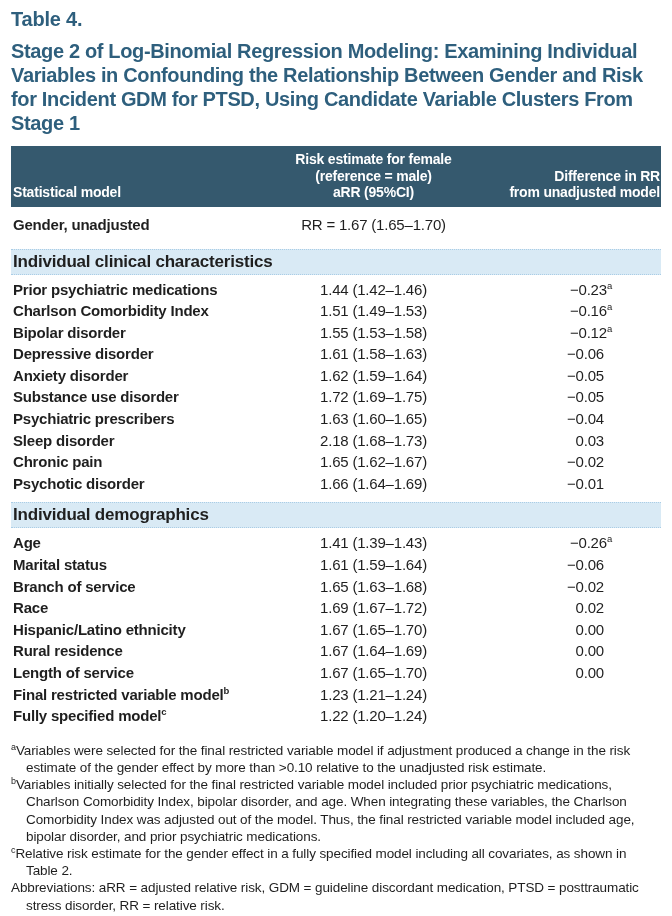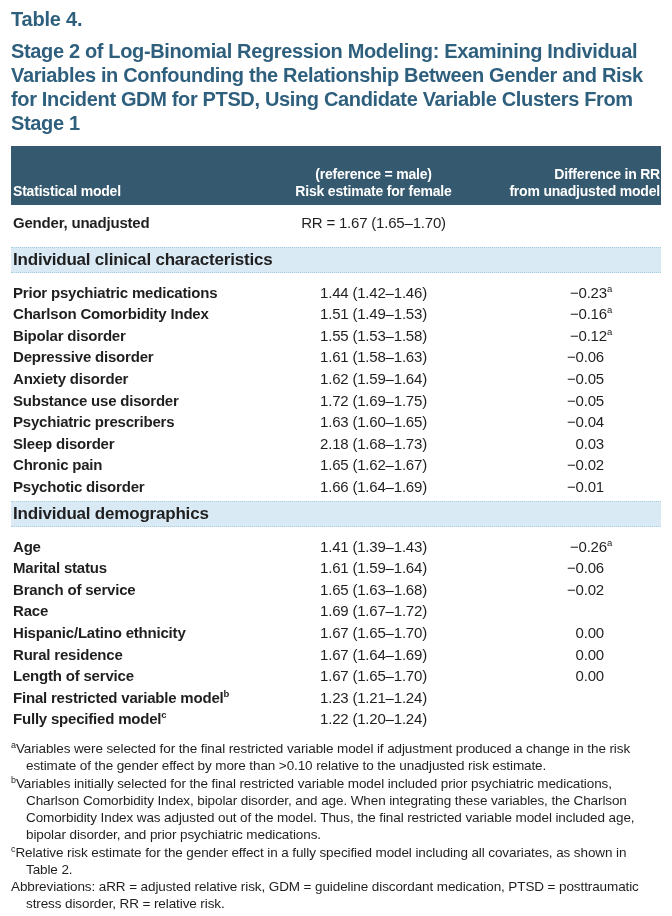--- a/index.html
+++ b/index.html
@@ -43,21 +43,21 @@
     color:#ffffff;
     min-height:59px;
     padding:5px 0 6px 0;
     font-weight:bold;font-size:14px;line-height:16.5px;
     letter-spacing:-0.2px;
   }
   .h1{width:255px;padding-left:2px;}
   .h2{width:215px;text-align:center;}
   .h3{flex:1;text-align:right;padding-right:1px;}
 
-  .row{display:flex;align-items:flex-end;height:21.6px;font-size:15px;letter-spacing:-0.2px;}
+  .row{display:flex;align-items:flex-start;height:21.6px;font-size:15px;letter-spacing:-0.2px;}
   .row-first{height:auto;padding:9px 0 10px 0;}
   .c1{width:255px;font-weight:bold;padding-left:2px;}
   .c2{width:215px;text-align:center;}
   .c3{flex:1;text-align:right;padding-right:57px;}
   .c3 sup{margin-right:-8px;}
   sup{font-size:9.5px;line-height:0;vertical-align:super;}
 
   .band{
     background:var(--band-bg);
     border-top:1px dotted var(--band-border);
@@ -85,22 +85,23 @@
 <div class="page">
 
   <div class="table-label">Table 4.</div>
 
   <h1 class="main-title">Stage 2 of Log-Binomial Regression Modeling: Examining Individual Variables in Confounding the Relationship Between Gender and Risk for Incident GDM for PTSD, Using Candidate Variable Clusters From Stage 1</h1>
 
   <div class="tbl">
     <div class="thead">
       <div class="h1">Statistical model</div>
       <div class="h2">
+        <div>Risk estimate for female</div>
         <div>(reference = male)</div>
-        <div>Risk estimate for female</div>
+        <div>aRR (95%CI)</div>
       </div>
       <div class="h3">
         <div>Difference in RR</div>
         <div>from unadjusted model</div>
       </div>
     </div>
     <div class="tbody">
         <div class="row row-first">
           <div class="c1">Gender, unadjusted</div>
           <div class="c2">RR = 1.67 (1.65–1.70)</div>
@@ -169,20 +170,21 @@
           <div class="c3">−0.06</div>
         </div>
         <div class="row">
           <div class="c1">Branch of service</div>
           <div class="c2">1.65 (1.63–1.68)</div>
           <div class="c3">−0.02</div>
         </div>
         <div class="row">
           <div class="c1">Race</div>
           <div class="c2">1.69 (1.67–1.72)</div>
+          <div class="c3">0.02</div>
         </div>
         <div class="row">
           <div class="c1">Hispanic/Latino ethnicity</div>
           <div class="c2">1.67 (1.65–1.70)</div>
           <div class="c3">0.00</div>
         </div>
         <div class="row">
           <div class="c1">Rural residence</div>
           <div class="c2">1.67 (1.64–1.69)</div>
           <div class="c3">0.00</div>

